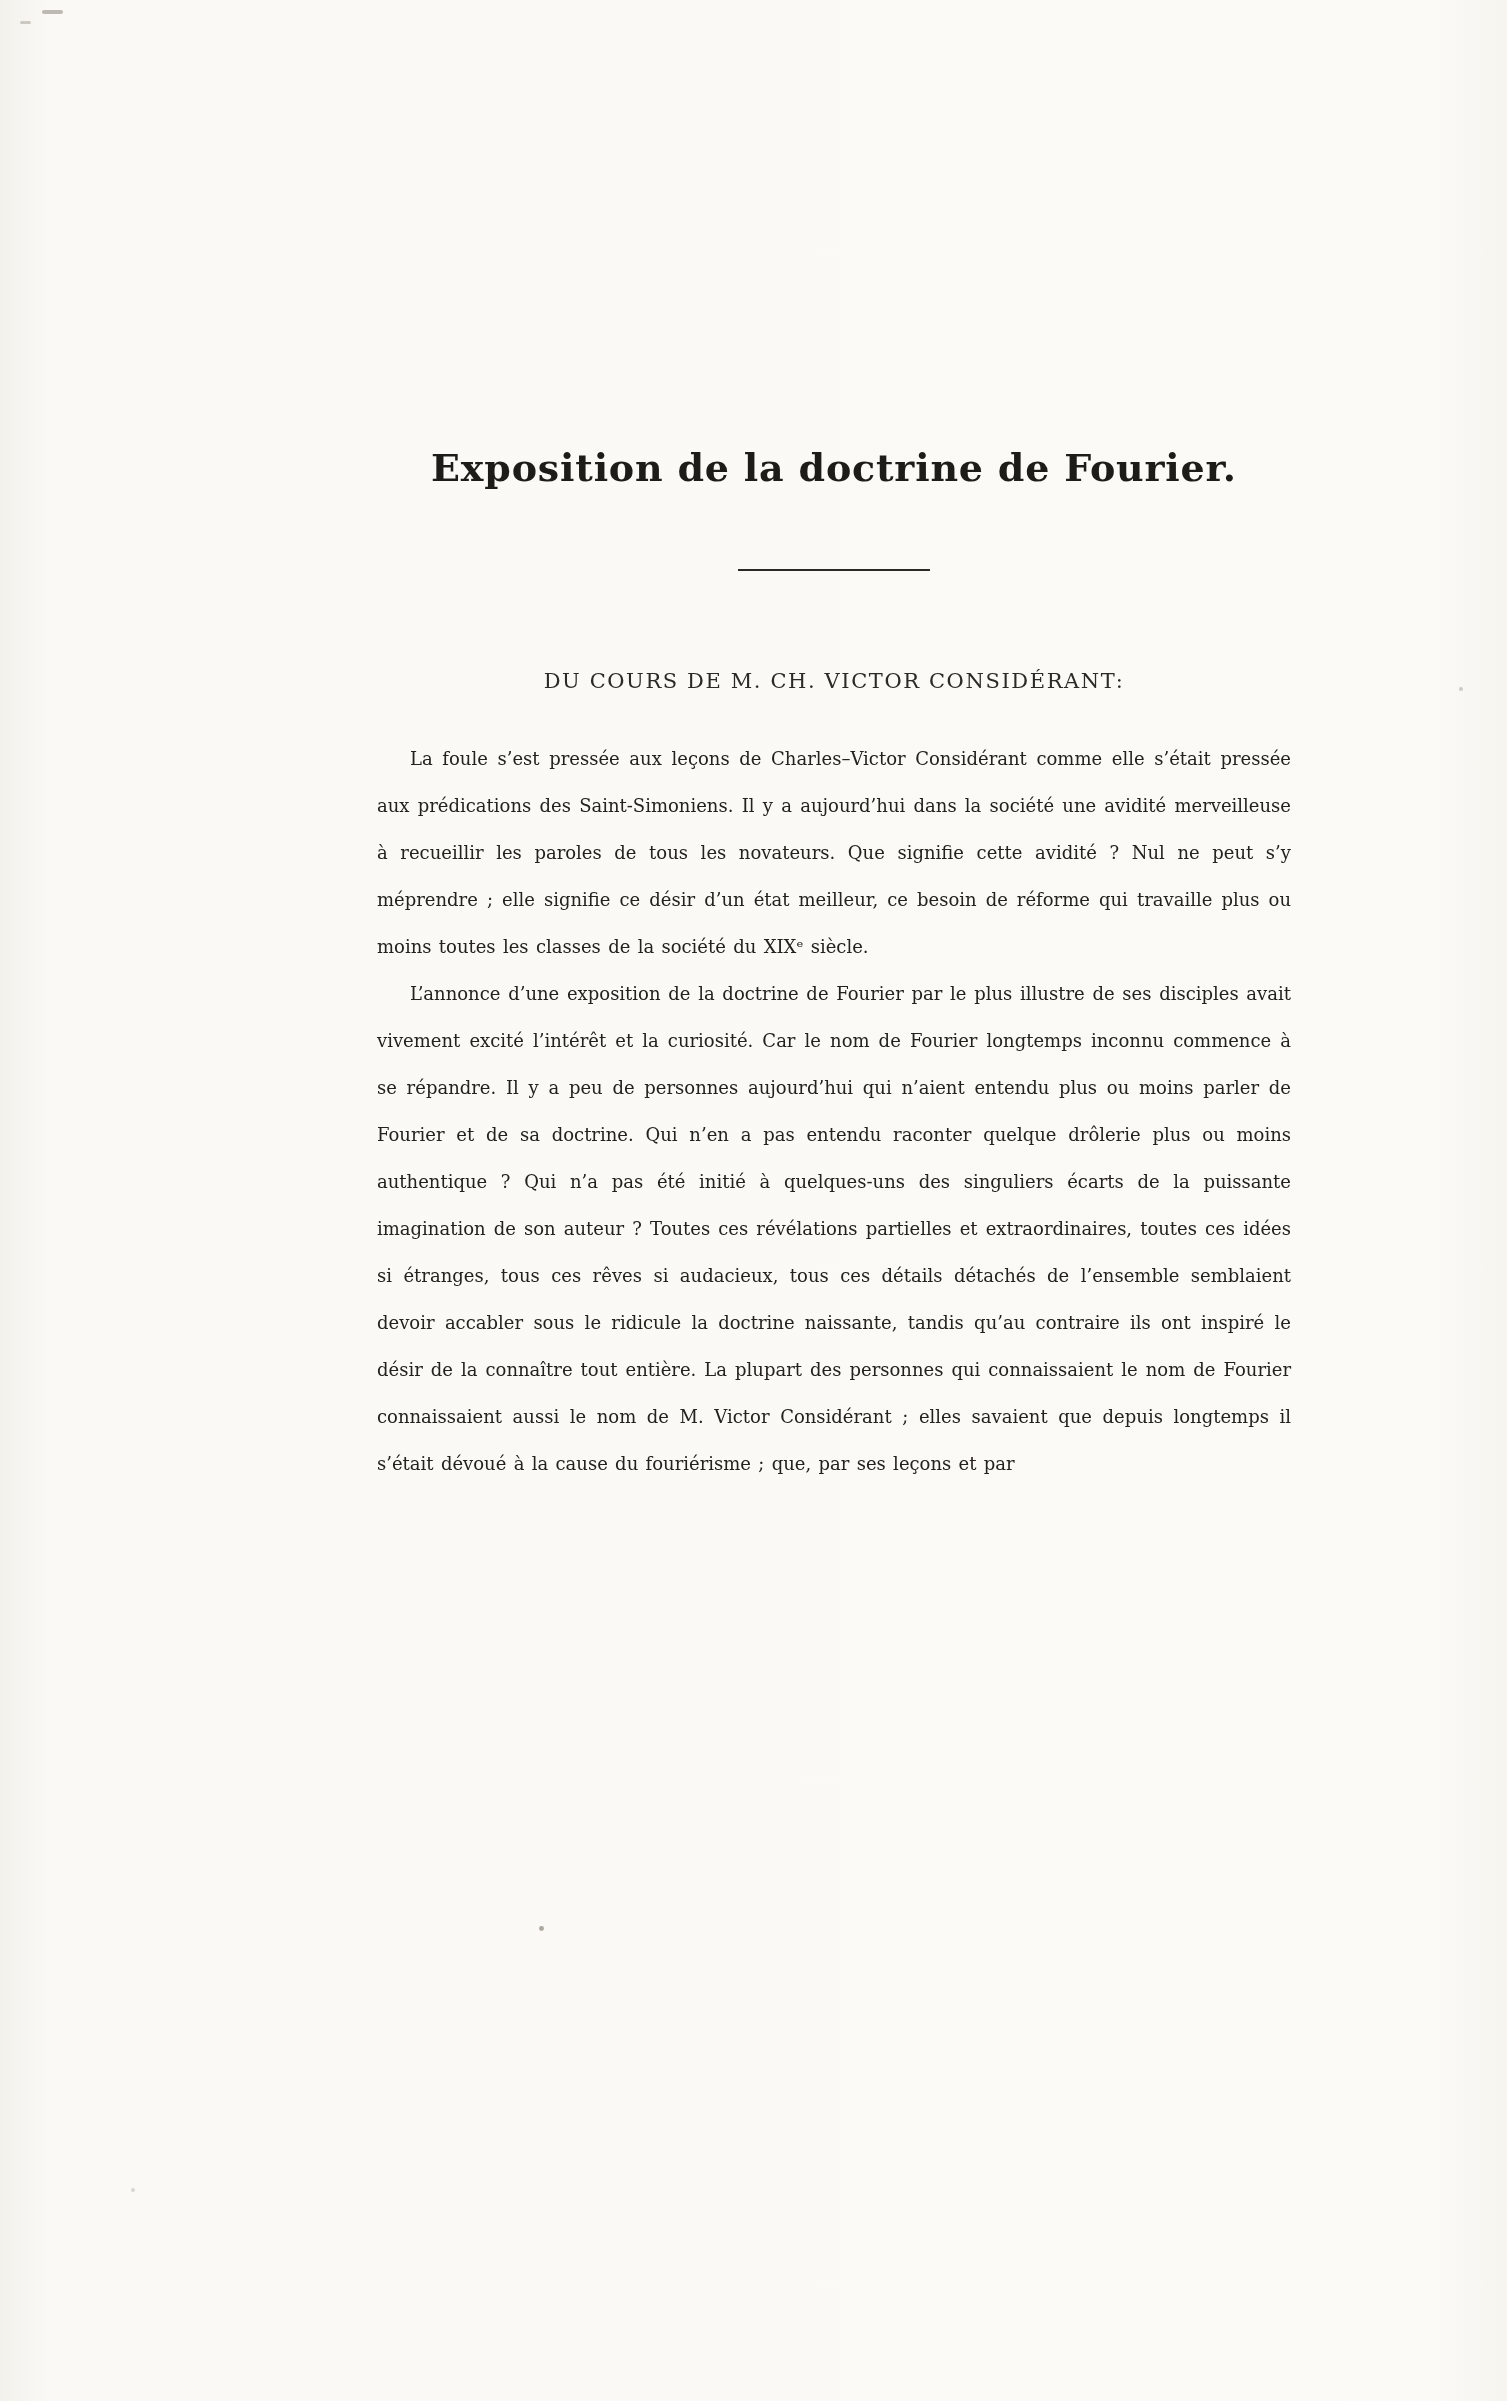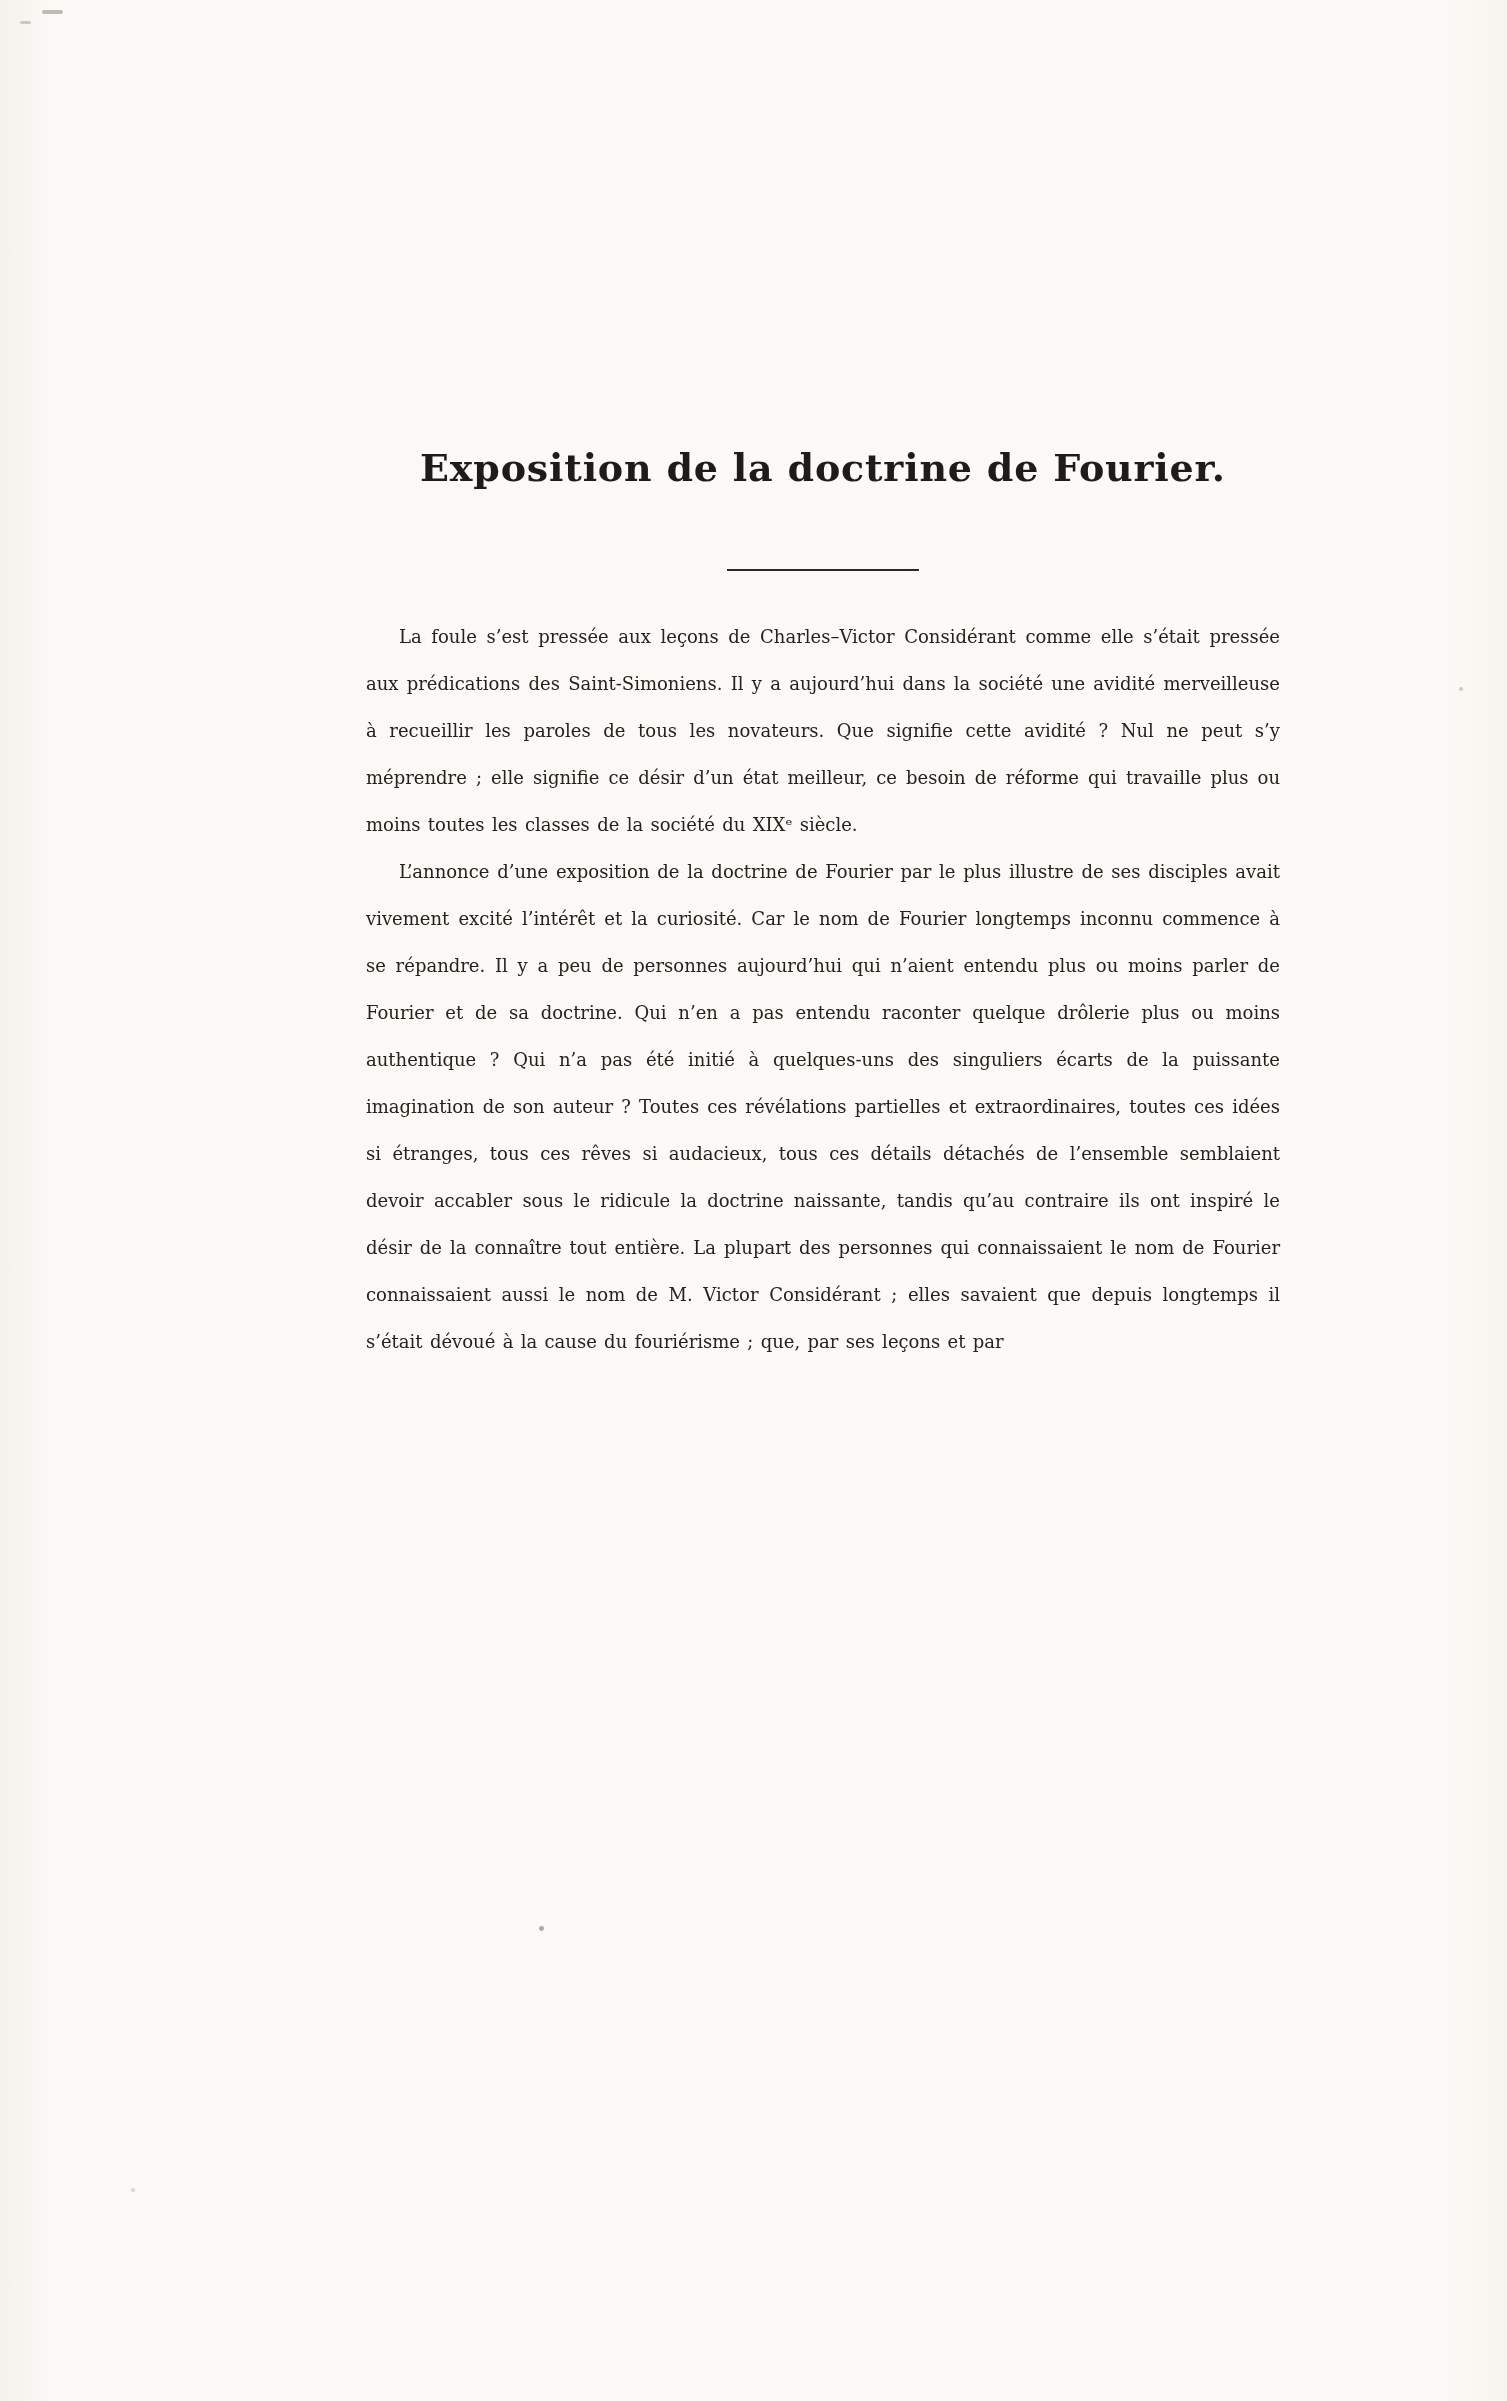--- a/index.html
+++ b/index.html
@@ -15,21 +15,21 @@
   }
   .page {
     position: absolute;
     left: 0; top: 0;
     width: 1508px;
     height: 2401px;
     background: linear-gradient(90deg, #f2f1ec 0px, #faf9f5 49px, #fbfaf6 1437px, #f5f4ef 1508px);
   }
   .content {
     position: absolute;
-    left: 366px;
+    left: 377px;
     top: 445px;
     width: 914px;
     color: #26241f;
   }
   .title {
     margin: 0;
     font-family: "DejaVu Serif", serif;
     font-weight: bold;
     font-size: 38px;
     line-height: 46px;
@@ -88,20 +88,21 @@
   <div class="speck s3"></div>
   <div class="speck s4"></div>
   <div class="speck s5"></div>
 
   <div class="content">
 
     <h1 class="title">Exposition de la doctrine de Fourier.</h1>
 
     <div class="rule"></div>
 
+    <div class="subtitle">DU COURS DE M. CH. VICTOR CONSIDÉRANT:</div>
 
     <div class="body-text">
       <p class="para">La foule s’est pressée aux leçons de Charles–Victor Considérant comme elle s’était pressée aux prédications des Saint-Simoniens. Il y a aujourd’hui dans la société une avidité merveilleuse à recueillir les paroles de tous les novateurs. Que signifie cette avidité ? Nul ne peut s’y méprendre ; elle signifie ce désir d’un état meilleur, ce besoin de réforme qui travaille plus ou moins toutes les classes de la société du XIXᵉ siècle.</p>
       <p class="para">L’annonce d’une exposition de la doctrine de Fourier par le plus illustre de ses disciples avait vivement excité l’intérêt et la curiosité. Car le nom de Fourier longtemps inconnu commence à se répandre. Il y a peu de personnes aujourd’hui qui n’aient entendu plus ou moins parler de Fourier et de sa doctrine. Qui n’en a pas entendu raconter quelque drôlerie plus ou moins authentique ? Qui n’a pas été initié à quelques-uns des singuliers écarts de la puissante imagination de son auteur ? Toutes ces révélations partielles et extraordinaires, toutes ces idées si étranges, tous ces rêves si audacieux, tous ces détails détachés de l’ensemble semblaient devoir accabler sous le ridicule la doctrine naissante, tandis qu’au contraire ils ont inspiré le désir de la connaître tout entière. La plupart des personnes qui connaissaient le nom de Fourier connaissaient aussi le nom de M. Victor Considérant ; elles savaient que depuis longtemps il s’était dévoué à la cause du fouriérisme ; que, par ses leçons et par</p>
     </div>
 
   </div>
 </div>
 
 

